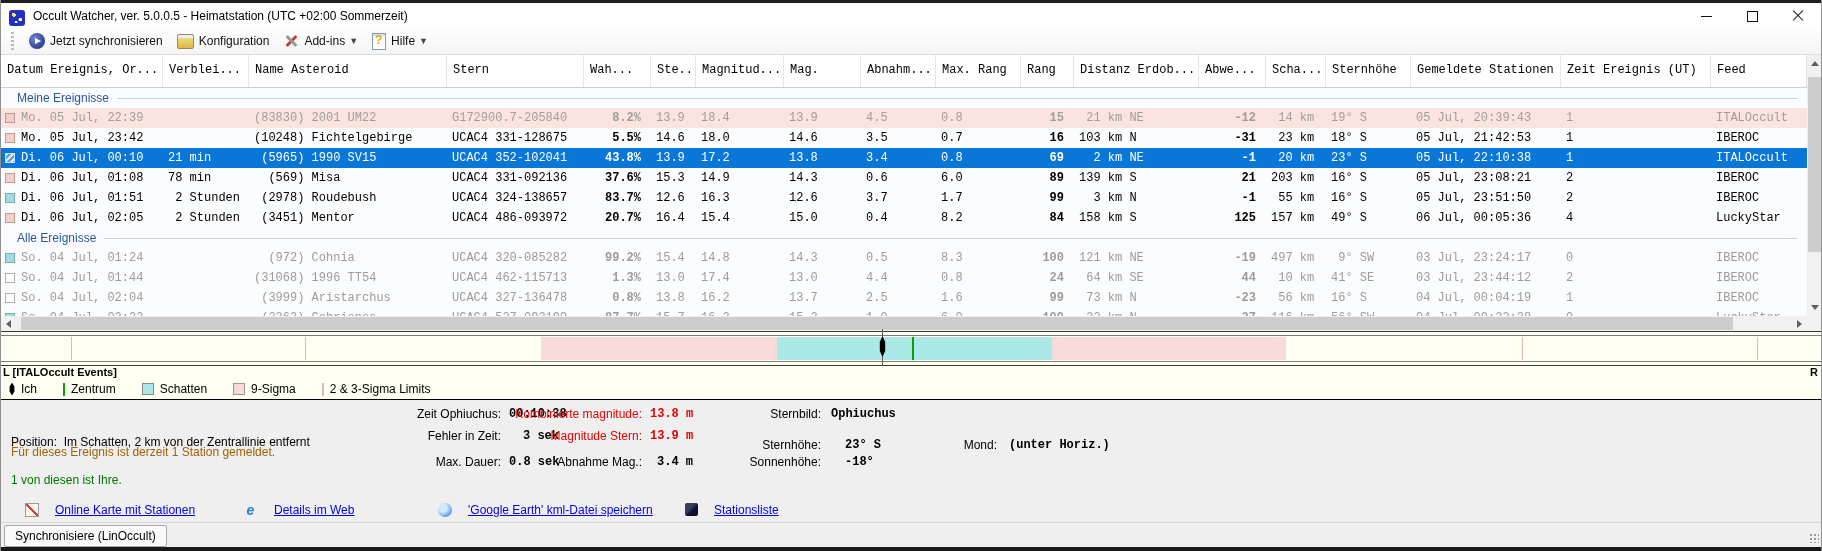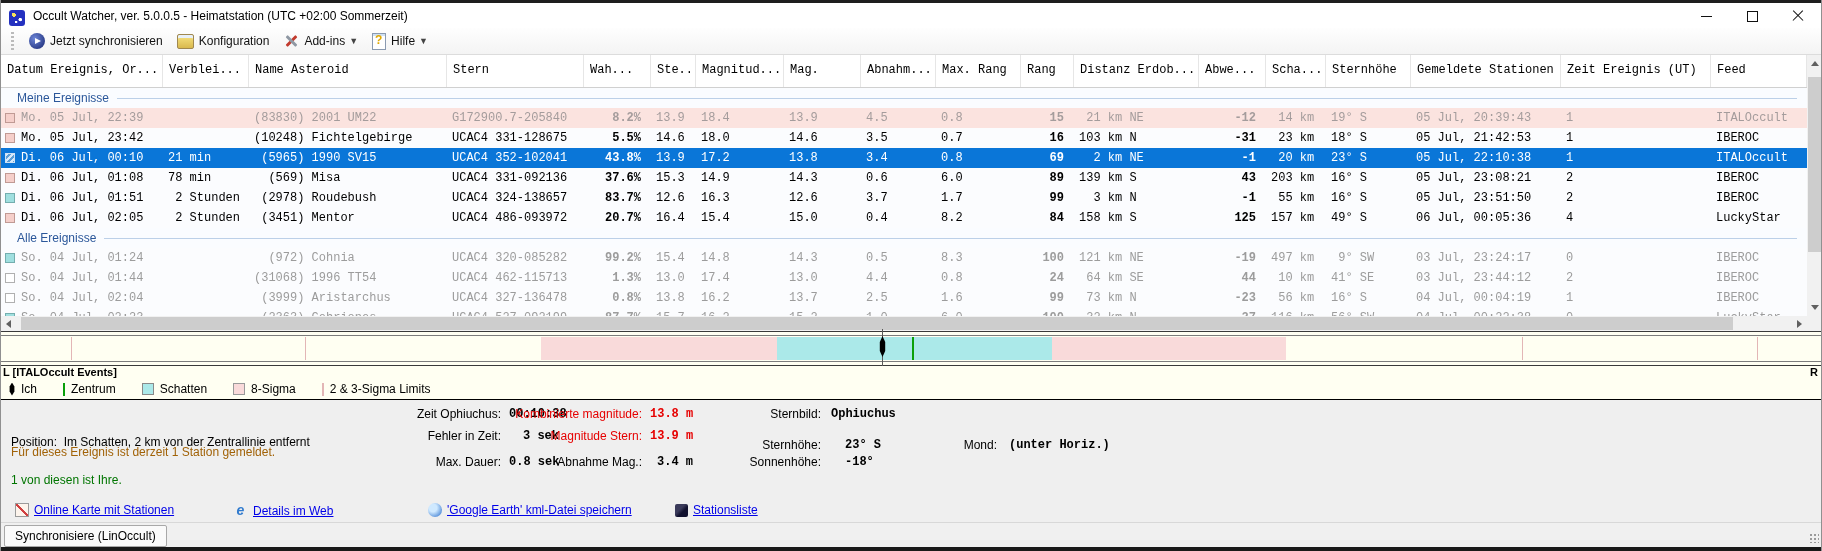--- a/index.html
+++ b/index.html
@@ -94,21 +94,21 @@
   .detail{position:absolute;left:0;top:400px;width:1822px;height:100px;background:#efefef;font-size:12px;color:#000;}
   .d-title{position:absolute;left:10px;top:6px;font-size:13px;font-weight:bold;}
   .d-pos{position:absolute;left:10px;top:35px;}
   .d-green1{position:absolute;left:10px;top:45px;color:#a16207;text-align:right;}
   .d-green2{position:absolute;left:10px;top:73px;color:#007500;}
   .d-lab{position:absolute;text-align:right;width:180px;}
   .d-val{position:absolute;font-family:"Liberation Mono","DejaVu Sans Mono",monospace;font-weight:bold;font-size:12px;}
   .red{color:#e60000;}
   
   .links{position:absolute;left:0;top:500px;width:1822px;height:22px;background:#efefef;}
-  .link-item{position:absolute;top:3px;display:flex;align-items:flex-end;gap:5px;}
+  .link-item{position:absolute;top:3px;display:flex;align-items:flex-start;gap:16px;margin-left:10px;}
   .link-text{font-size:12px;color:#0000e8;text-decoration:underline;cursor:pointer;}
   .icon-map{width:14px;height:14px;background:linear-gradient(45deg,transparent 44%,#d04040 44% 56%,transparent 56%),#fdf4ec;border:1px solid #9a9a9a;box-sizing:border-box;}
   .icon-web{width:15px;height:15px;border-radius:50%;color:#2f7ace;font-weight:bold;font-size:14px;line-height:15px;text-align:center;font-style:italic;}
   .icon-ge{width:14px;height:14px;border-radius:50%;background:radial-gradient(circle at 35% 35%,#cfe9ff 0 4px,#1e66c8);}
   .icon-stations{width:13px;height:13px;border-radius:2px;background:linear-gradient(135deg,#3a3a5a 40%,#10102e 60%);}
   
   .statusbar{position:absolute;left:0;top:522px;width:1822px;height:25px;background:#f0f0f0;border-top:1px solid #d8d8d8;box-sizing:border-box;}
   .status-box{position:absolute;left:3px;top:2px;height:20px;line-height:20px;padding:0 10px;background:#fafafa;border:1px solid #a8a8a8;border-radius:2px;font-size:12px;color:#000;}
   .grip{position:absolute;right:4px;bottom:4px;width:10px;height:10px;
     background:radial-gradient(circle,#9a9a9a 1px,transparent 1.4px) 0 0/4px 4px;}
@@ -246,21 +246,21 @@
         <div class="tcell c2">  (569) Misa</div>
         <div class="tcell c3">UCAC4 331-092136</div>
         <div class="tcell c4">37.6%</div>
         <div class="tcell c5">15.3</div>
         <div class="tcell c6">14.9</div>
         <div class="tcell c7">14.3</div>
         <div class="tcell c8">0.6</div>
         <div class="tcell c9">6.0</div>
         <div class="tcell c10"> 89</div>
         <div class="tcell c11">139 km S</div>
-        <div class="tcell c12"> 43</div>
+        <div class="tcell c12"> 21</div>
         <div class="tcell c13">203 km</div>
         <div class="tcell c14">16° S</div>
         <div class="tcell c15">05 Jul, 23:08:21</div>
         <div class="tcell c16">2</div>
         <div class="tcell c17">IBEROC</div>
       </div>
       <div class="trow normal">
         <div class="tcell c0"><span class="cb cb-teal"></span><span>Di. 06 Jul, 01:51</span></div>
         <div class="tcell c1"> 2 Stunden</div>
         <div class="tcell c2"> (2978) Roudebush</div>
@@ -426,21 +426,21 @@
     <div class="lg-item">
       <span class="sw-center"></span>
       <span>Zentrum</span>
     </div>
     <div class="lg-item">
       <span class="sw-shadow"></span>
       <span>Schatten</span>
     </div>
     <div class="lg-item">
       <span class="sw-sigma1"></span>
-      <span>8-Sigma</span>
+      <span>9-Sigma</span>
     </div>
     <div class="lg-item">
       <span class="sw-sigma23"></span>
       <span>2 &amp; 3-Sigma Limits</span>
     </div>
   </div>
 
   <div class="detail">
     <div class="d-pos">
       <span>Position:</span>&nbsp;&nbsp;<span>Im Schatten, 2 km von der Zentrallinie entfernt</span>

